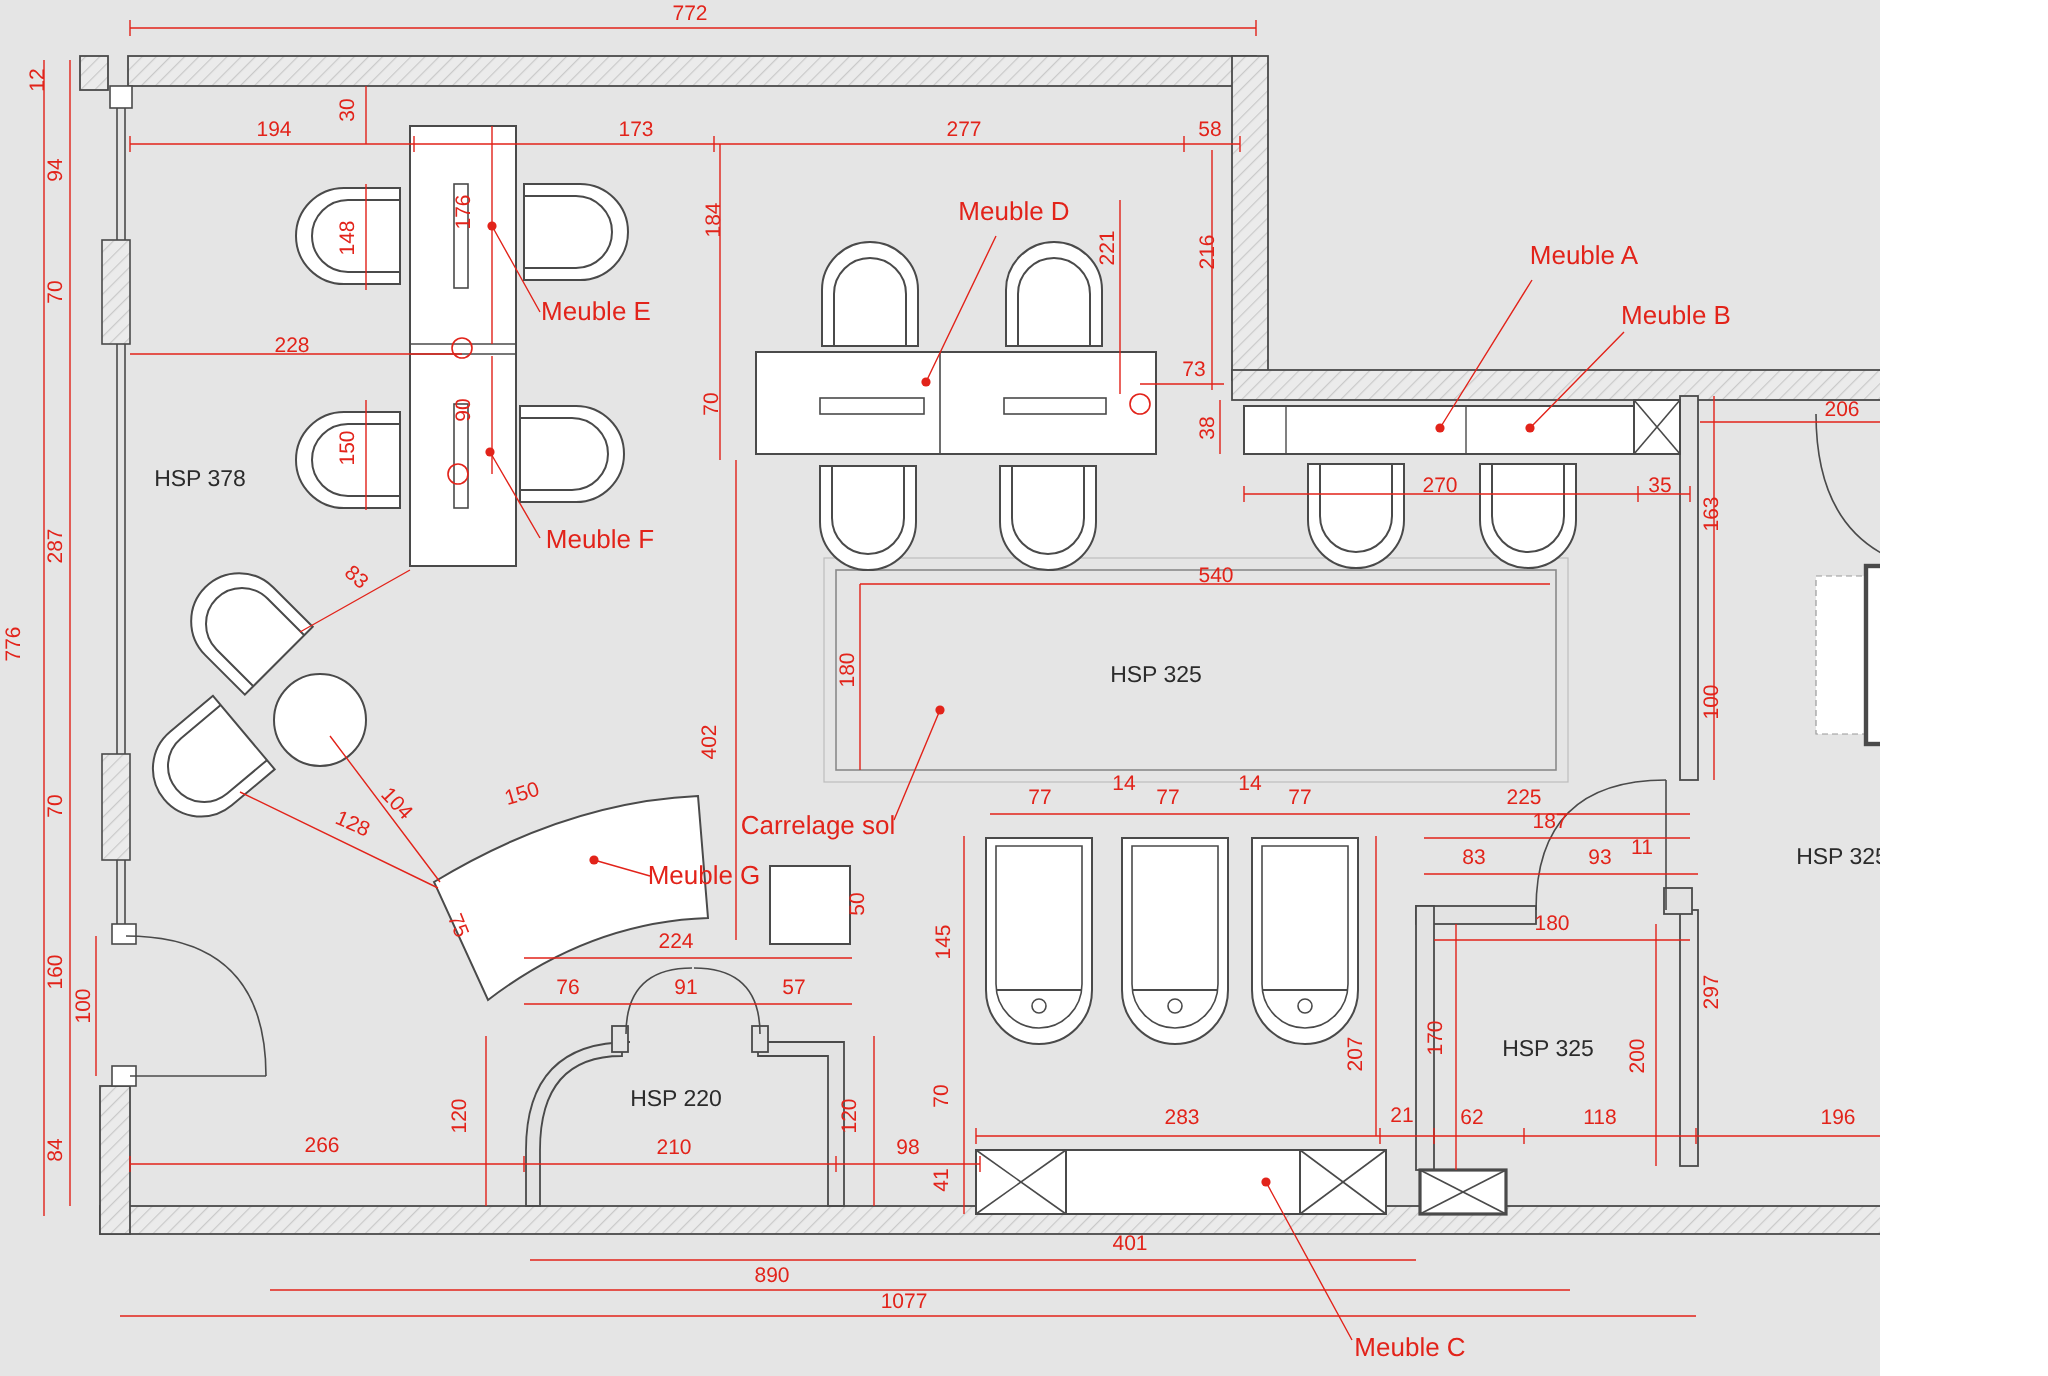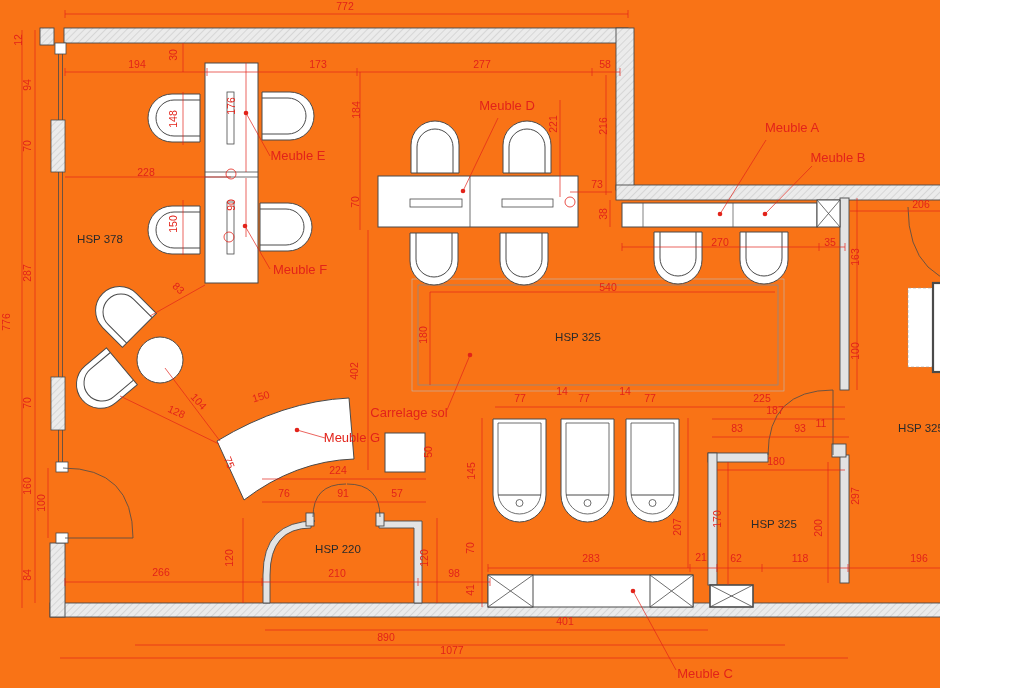--- a/index.html
+++ b/index.html
@@ -1,16 +1,16 @@
 <!DOCTYPE html>
 <html><head>
 <meta charset="utf-8">
 <style>
   html,body{margin:0;padding:0;background:#fff;}
-  .stage{position:relative;width:940px;height:688px;background:#f97316;overflow:hidden;}
+  .stage{position:relative;width:940px;height:688px;background:#e5e5e5;overflow:hidden;}
   svg{display:block;}
   .dim{font:10.5px "Liberation Sans",sans-serif;fill:#e2231a;text-anchor:middle;}
   .room{font:11.5px "Liberation Sans",sans-serif;fill:#2b2b2b;text-anchor:middle;}
   .flabel{font:13px "Liberation Sans",sans-serif;fill:#e2231a;text-anchor:middle;}
   .thin{stroke:#e2231a;stroke-width:0.7;fill:none;}
 </style>
 </head>
 <body>
 
 <div class="stage">

